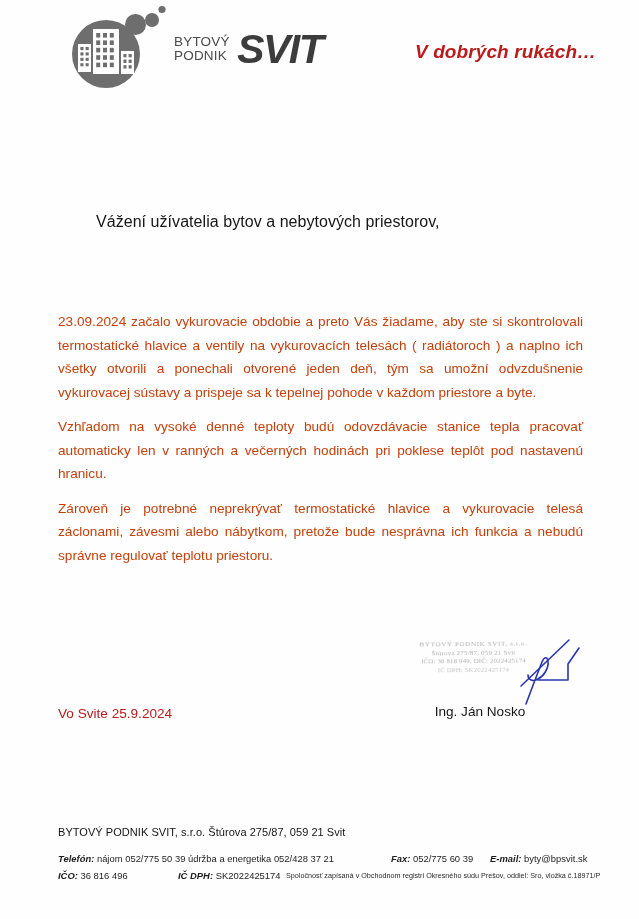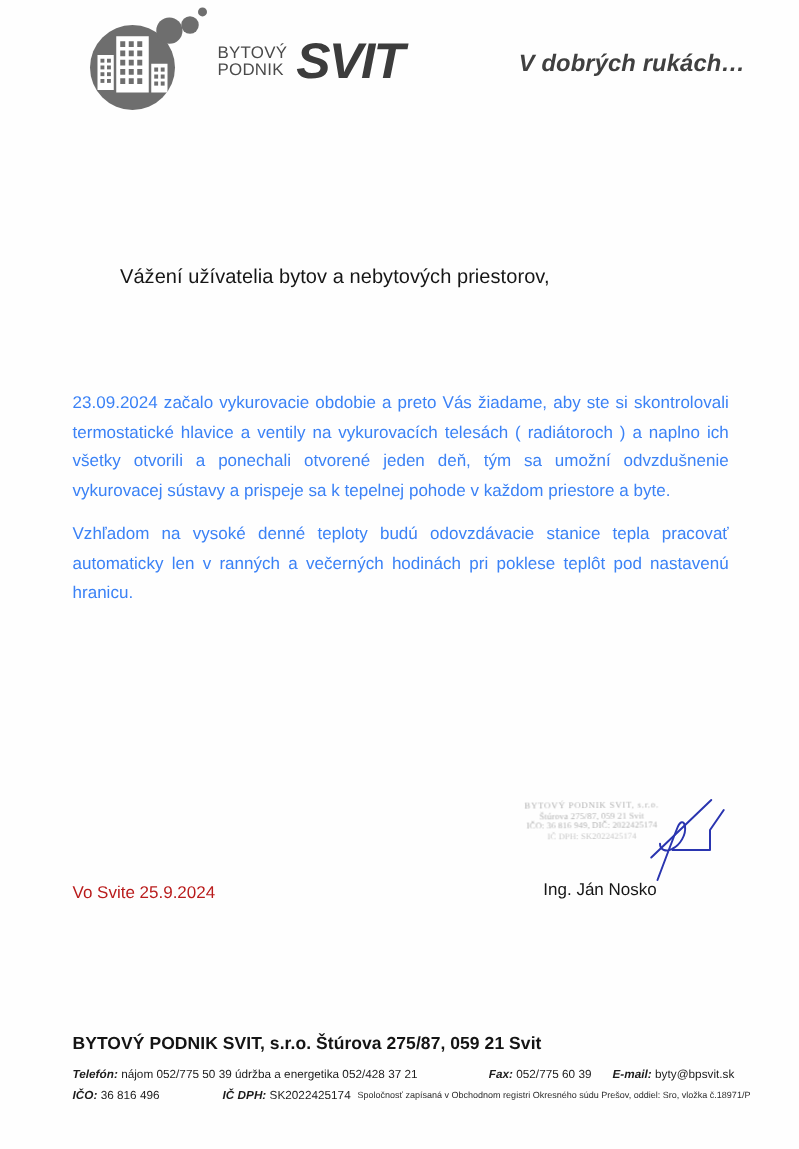--- a/index.html
+++ b/index.html
@@ -87,21 +87,21 @@
   }
 
   .tagline {
     position: absolute;
     left: 415px;
     top: 41px;
     font-family: "Liberation Sans", sans-serif;
     font-size: 19px;
     font-style: italic;
     font-weight: 700;
-    color: #404040;
+    color: #b91c1c;
     letter-spacing: 0.1px;
     white-space: nowrap;
   }
 
   
   .salutation {
     position: absolute;
     left: 96px;
     top: 213px;
     font-size: 16px;
@@ -113,21 +113,21 @@
   .body-block {
     position: absolute;
     left: 58px;
     top: 310px;
     width: 525px;
   }
 
   .para {
     font-size: 13.6px;
     line-height: 23.5px;
-    color: #3b82f6;
+    color: #c2410c;
     text-align: justify;
     text-justify: inter-word;
     margin: 0 0 11px 0;
     letter-spacing: 0.02px;
   }
 
   
   .sig-zone {
     position: absolute;
     left: 0;
@@ -191,25 +191,24 @@
     position: absolute;
     left: 0;
     top: 826px;
     width: 639px;
   }
 
   .footer-company {
     position: absolute;
     left: 58px;
     top: 0;
-    font-size: 14px;
+    font-size: 11px;
     color: #141414;
     white-space: nowrap;
     letter-spacing: 0.05px;
-    font-weight: bold;
   }
 
   .footer-row {
     position: absolute;
     left: 58px;
     width: 530px;
     font-size: 9.4px;
     color: #1c1c1c;
     white-space: nowrap;
     letter-spacing: 0.02px;
@@ -292,20 +291,21 @@
     </div>
 
     <div class="tagline">V dobrých rukách…</div>
   </div>
 
   <div class="salutation">Vážení užívatelia bytov a nebytových priestorov,</div>
 
   <div class="body-block">
     <p class="para">23.09.2024 začalo vykurovacie obdobie a preto Vás žiadame, aby ste si skontrolovali termostatické hlavice a ventily na vykurovacích telesách ( radiátoroch ) a naplno ich všetky otvorili a ponechali otvorené jeden deň,  tým sa umožní odvzdušnenie vykurovacej sústavy a prispeje sa k tepelnej pohode v každom priestore a byte.</p>
     <p class="para">Vzhľadom na vysoké denné teploty budú odovzdávacie stanice tepla pracovať automaticky len v ranných a večerných hodinách pri poklese teplôt pod nastavenú hranicu.</p>
+    <p class="para">Zároveň je potrebné neprekrývať termostatické hlavice a vykurovacie telesá záclonami, závesmi alebo nábytkom, pretože bude nesprávna ich funkcia a nebudú správne regulovať teplotu priestoru.</p>
   </div>
 
   <div class="sig-zone">
 
     <div class="stamp">
       <div class="l1">BYTOVÝ PODNIK SVIT, s.r.o.</div>
       <div class="l2">Štúrova 275/87, 059 21 Svit</div>
       <div class="l3">IČO: 36 816 949, DIČ: 2022425174</div>
       <div class="l4">IČ DPH: SK2022425174</div>
     </div>

